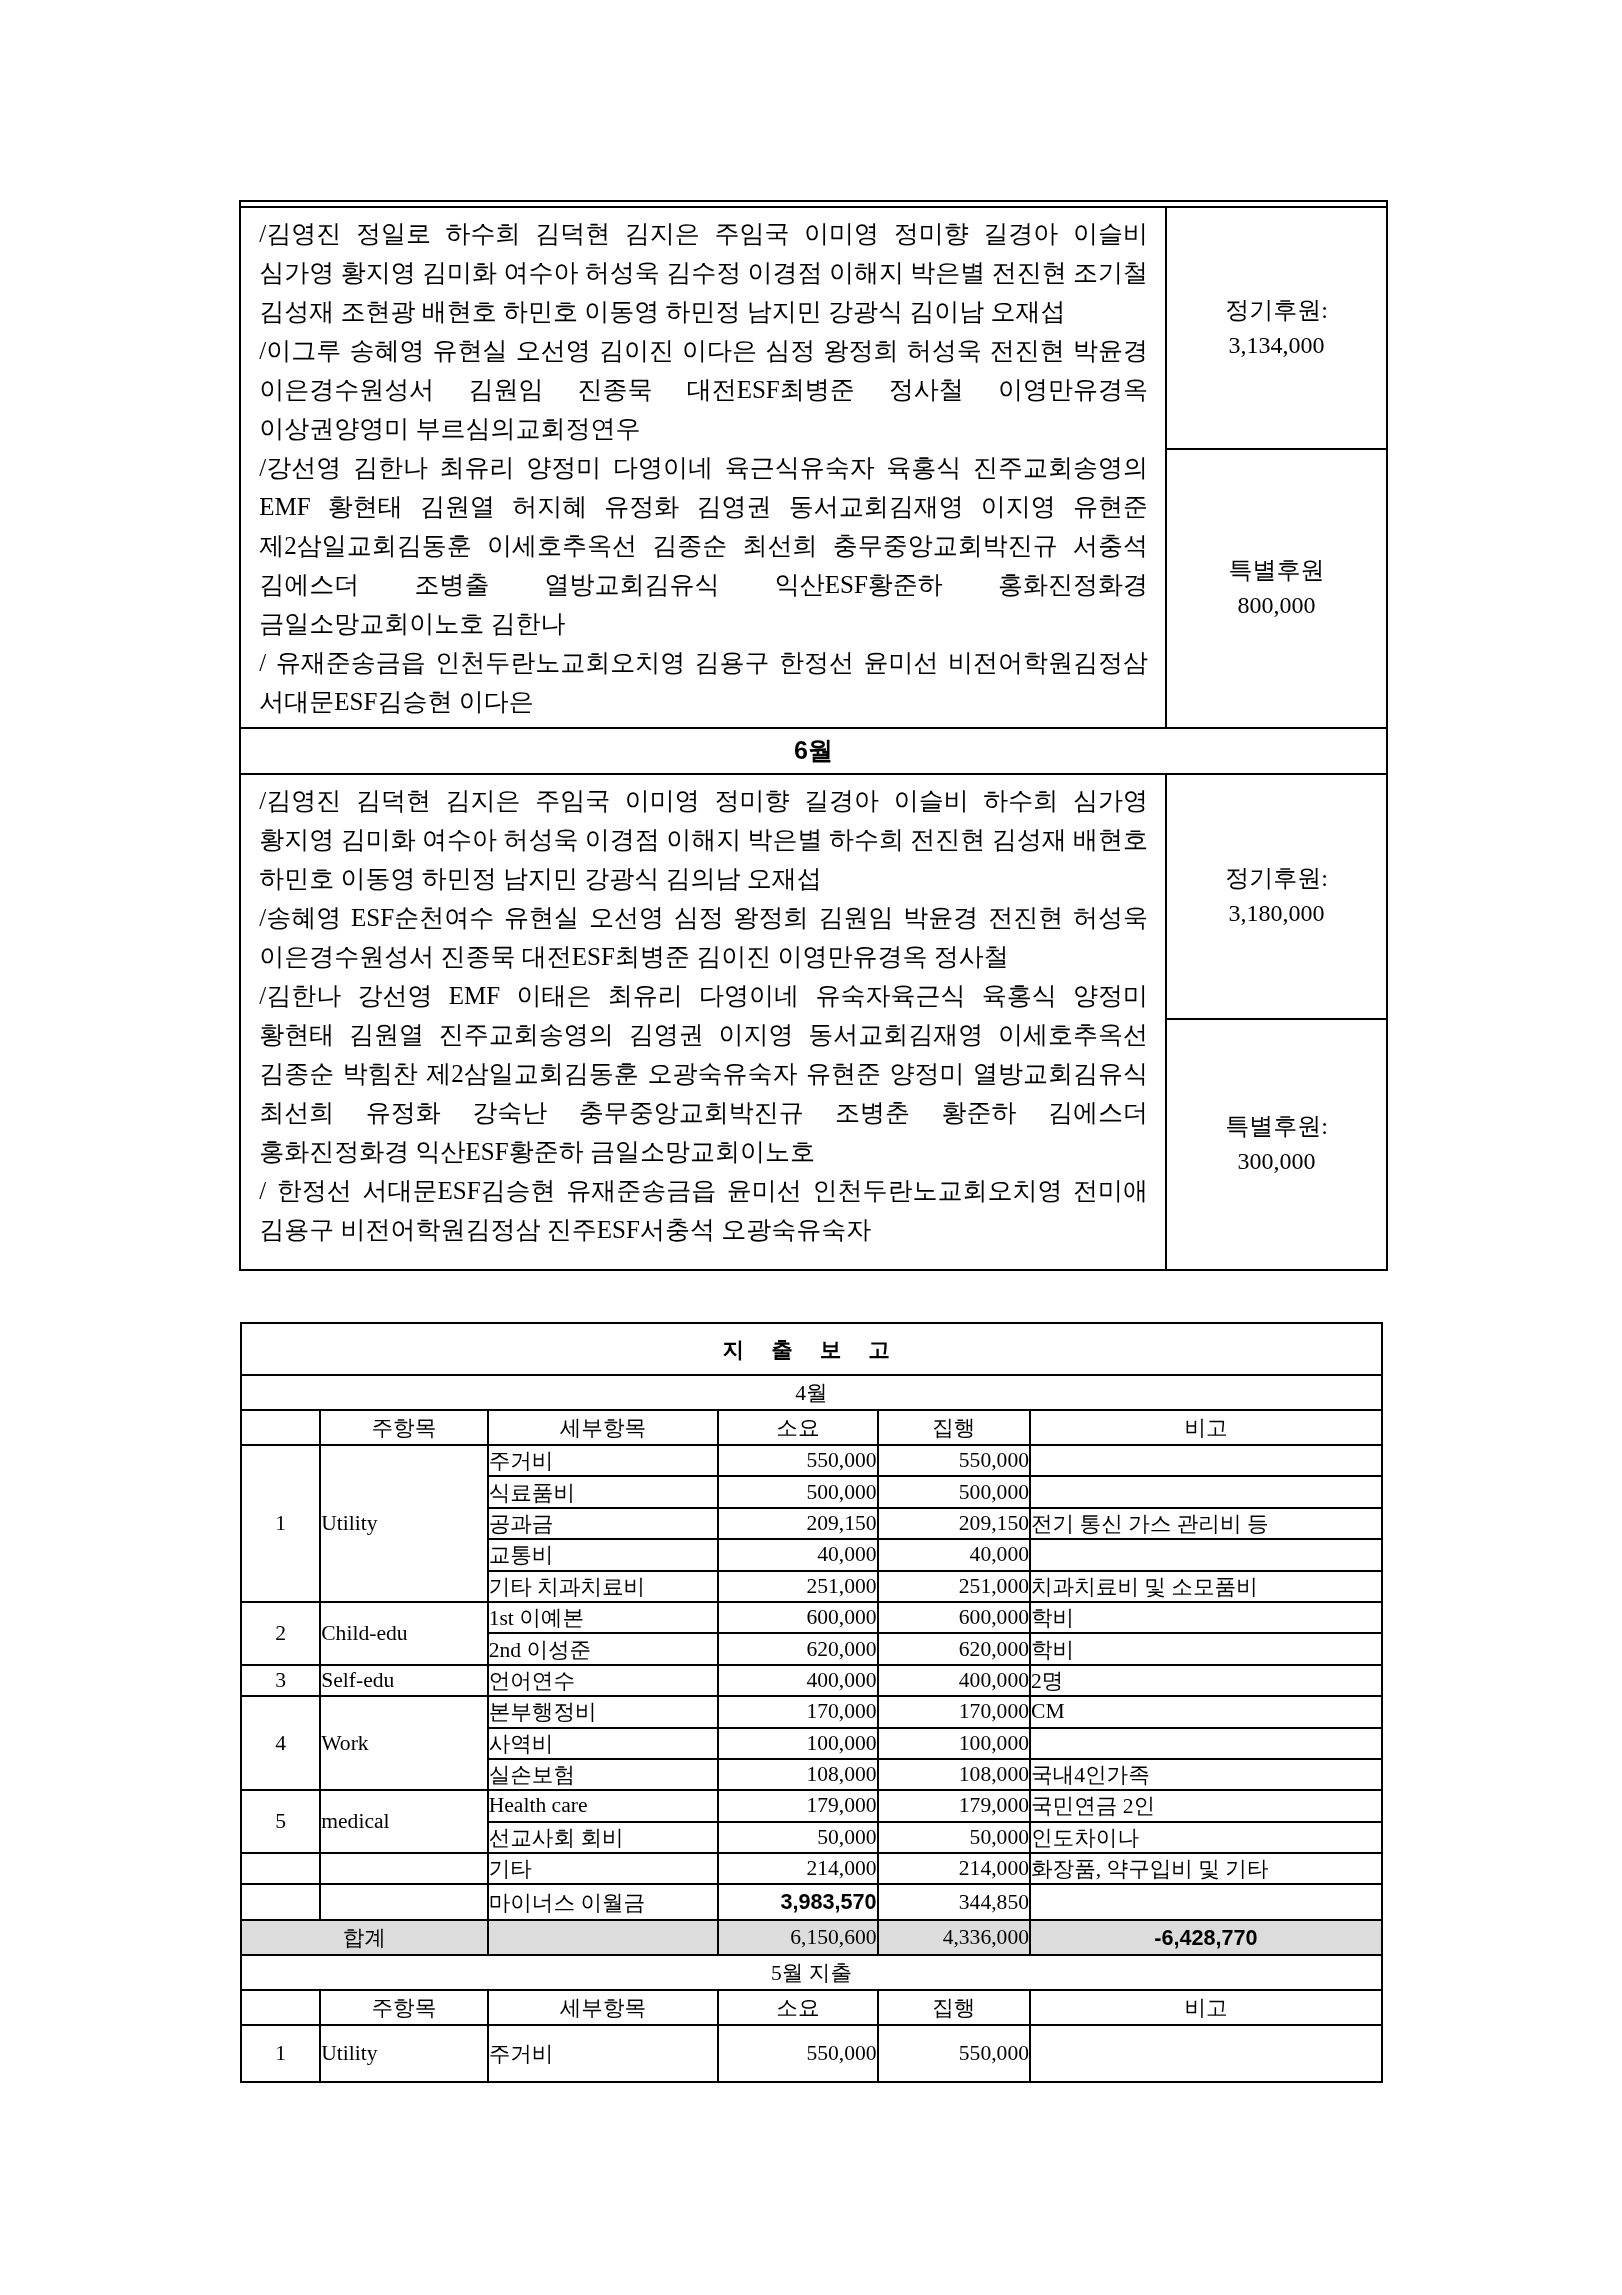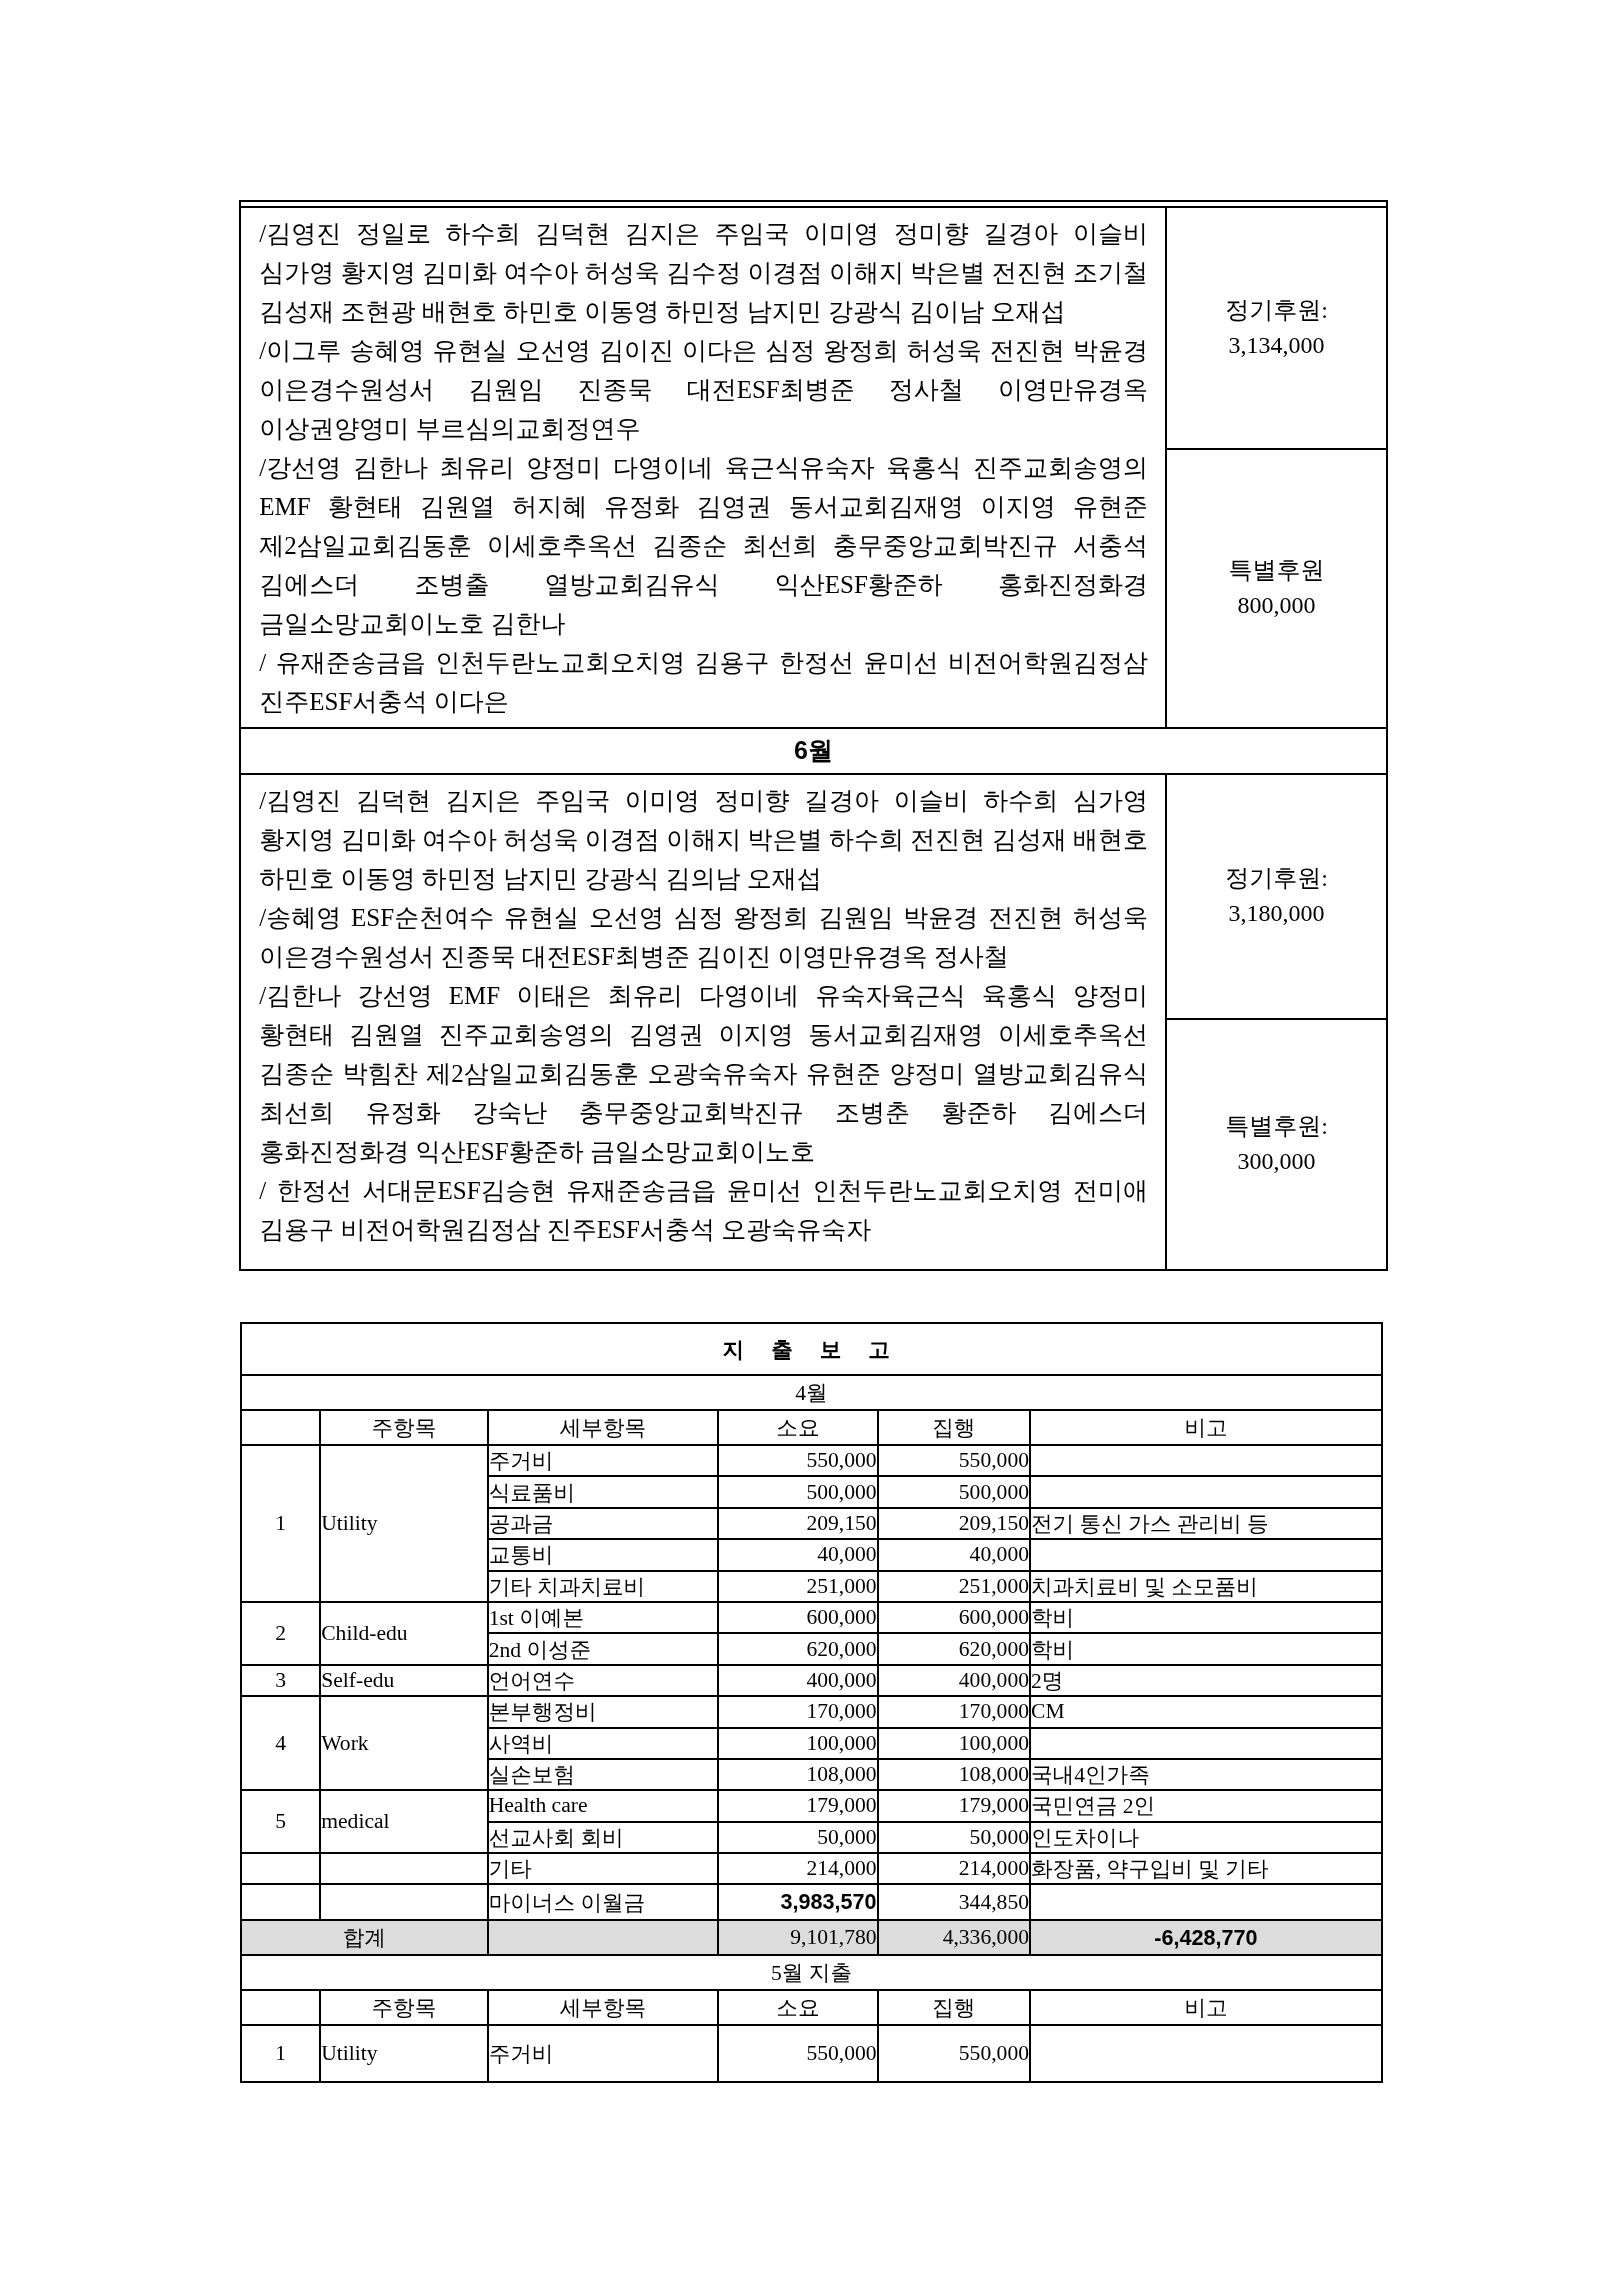--- a/index.html
+++ b/index.html
@@ -73,21 +73,21 @@
     </colgroup>
   <tbody>
       <tr>
     <td class="sliver-cell" colspan="2"></td>
   </tr>
   <tr>
     <td class="names-cell" rowspan="2">
       <p>/김영진 정일로 하수희 김덕현 김지은 주임국 이미영 정미향 길경아 이슬비 심가영 황지영 김미화 여수아 허성욱 김수정 이경점 이해지 박은별 전진현 조기철 김성재 조현광 배현호 하민호 이동영 하민정 남지민 강광식 김이남 오재섭</p>
       <p>/이그루 송혜영 유현실 오선영 김이진 이다은 심정 왕정희 허성욱 전진현 박윤경 이은경수원성서 김원임 진종묵 대전ESF최병준 정사철 이영만유경옥 이상권양영미 부르심의교회정연우</p>
       <p>/강선영 김한나 최유리 양정미 다영이네 육근식유숙자 육홍식 진주교회송영의 EMF 황현태 김원열 허지혜 유정화 김영권 동서교회김재영 이지영 유현준 제2삼일교회김동훈 이세호추옥선 김종순 최선희 충무중앙교회박진규 서충석 김에스더 조병출 열방교회김유식 익산ESF황준하 홍화진정화경 금일소망교회이노호 김한나</p>
-      <p>/ 유재준송금읍 인천두란노교회오치영 김용구 한정선 윤미선 비전어학원김정삼 진주ESF서충석 이다은</p>
+      <p>/ 유재준송금읍 인천두란노교회오치영 김용구 한정선 윤미선 비전어학원김정삼 서대문ESF김승현 이다은</p>
     </td>
     <td class="amount-cell cell-reg-may">
       <div>정기후원:</div>
       <div>3,134,000</div>
     </td>
   </tr>
   <tr>
     <td class="amount-cell cell-spc-may">
       <div>특별후원</div>
       <div>800,000</div>
@@ -248,21 +248,21 @@
     <td class="c-cat"></td>
     <td class="c-item">마이너스 이월금</td>
     <td class="c-num carry-num">3,983,570</td>
     <td class="c-num">344,850</td>
     <td class="c-note"></td>
   </tr>
 
   <tr class="row-total">
     <td class="total-label" colspan="2">합계</td>
     <td class="c-item"></td>
-    <td class="c-num">9,101,780</td>
+    <td class="c-num">6,150,600</td>
     <td class="c-num">4,336,000</td>
     <td class="total-note">-6,428,770</td>
   </tr>
 
   <tr>
     <td class="t-month" colspan="6">5월 지출</td>
   </tr>
   <tr>
     <td class="head-cell"></td>
     <td class="head-cell">주항목</td>

